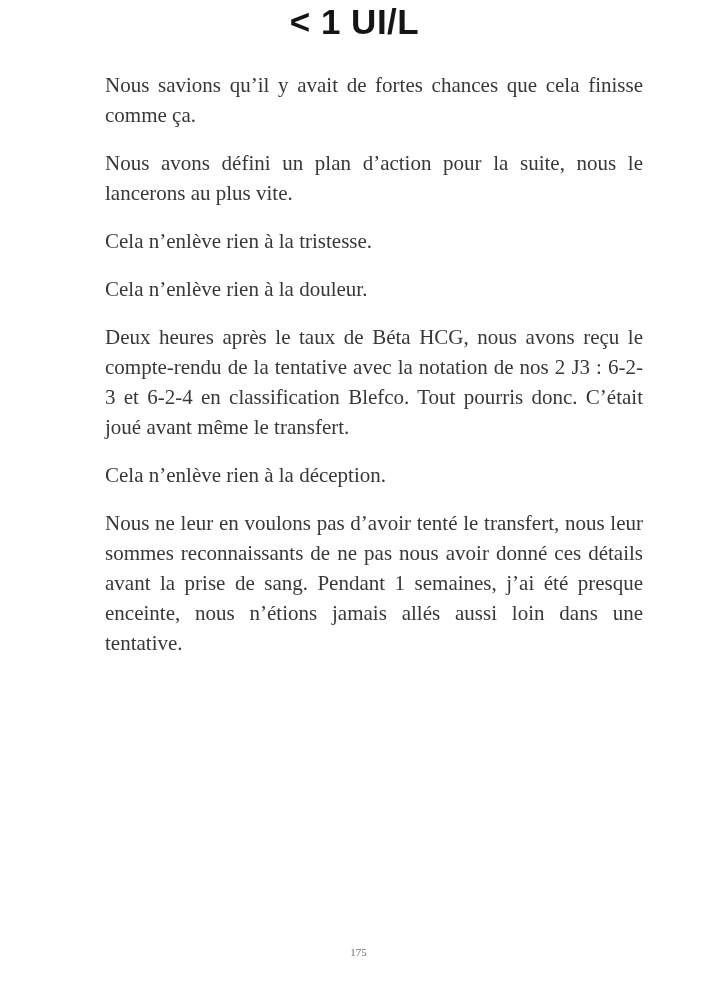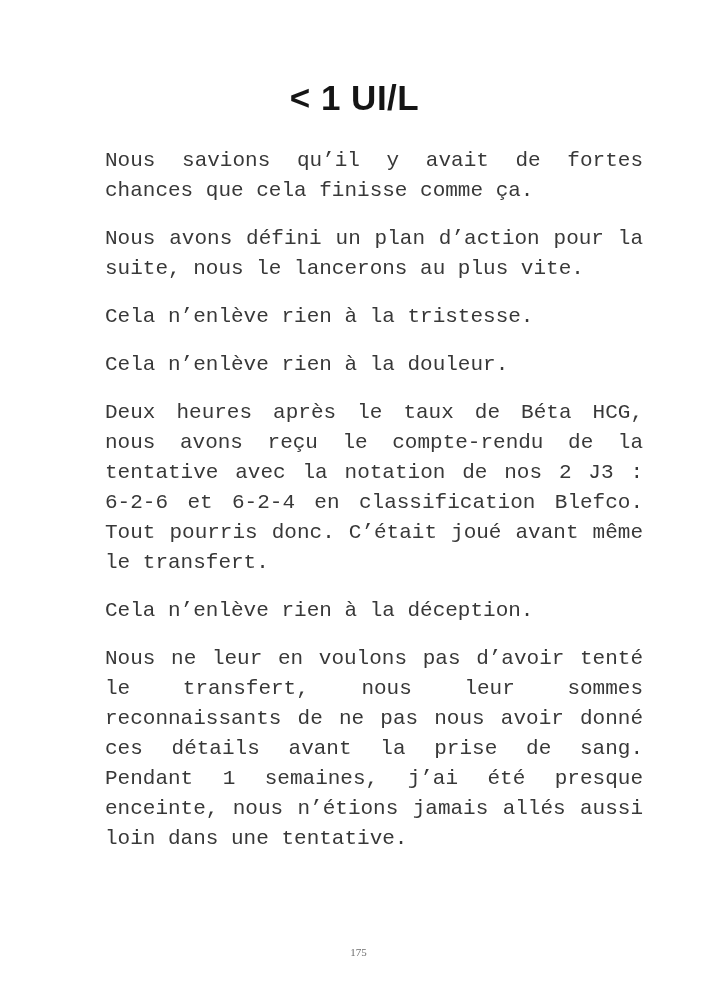--- a/index.html
+++ b/index.html
@@ -11,32 +11,30 @@
     position: relative;
     width: 709px;
     height: 992px;
     margin: 0 auto;
     background: #ffffff;
     overflow: hidden;
     font-family: "Liberation Serif", serif;
   }
   .chapter-title {
     margin: 0;
-    padding-top: 76px;
     text-align: center;
     font-family: "Liberation Sans", sans-serif;
     font-weight: 700;
     font-size: 35px;
     line-height: 44px;
     letter-spacing: 0.5px;
     color: #151515;
   }
   .content {
     padding: 26px 66px 0 105px;
-    font-family: Liberation Mono, monospace;
   }
   .content p {
     margin: 0 0 18px 0;
     font-size: 21px;
     line-height: 30px;
     text-align: justify;
     color: #383838;
   }
   .page-number {
     position: absolute;
@@ -53,19 +51,19 @@
 <body>
 
 <div class="page">
   <h1 class="chapter-title">&lt; 1 UI/L</h1>
 
   <div class="content">
     <p>Nous savions qu’il y avait de fortes chances que cela finisse comme ça.</p>
     <p>Nous avons défini un plan d’action pour la suite, nous le lancerons au plus vite.</p>
     <p>Cela n’enlève rien à la tristesse.</p>
     <p>Cela n’enlève rien à la douleur.</p>
-    <p>Deux heures après le taux de Béta HCG, nous avons reçu le compte-rendu de la tentative avec la notation de nos 2 J3 : 6-2-6 et 6-2-4 en classification Blefco. Tout pourris donc. C’était joué avant même le transfert.</p>
+    <p>Deux heures après le taux de Béta HCG, nous avons reçu le compte-rendu de la tentative avec la notation de nos 2 J3 : 6-2-3 et 6-2-4 en classification Blefco. Tout pourris donc. C’était joué avant même le transfert.</p>
     <p>Cela n’enlève rien à la déception.</p>
     <p>Nous ne leur en voulons pas d’avoir tenté le transfert, nous leur sommes reconnaissants de ne pas nous avoir donné ces détails avant la prise de sang. Pendant 1 semaines, j’ai été presque enceinte, nous n’étions jamais allés aussi loin dans une tentative.</p>
   </div>
 
   <div class="page-number">175</div>
 </div>
 
 </body></html>

